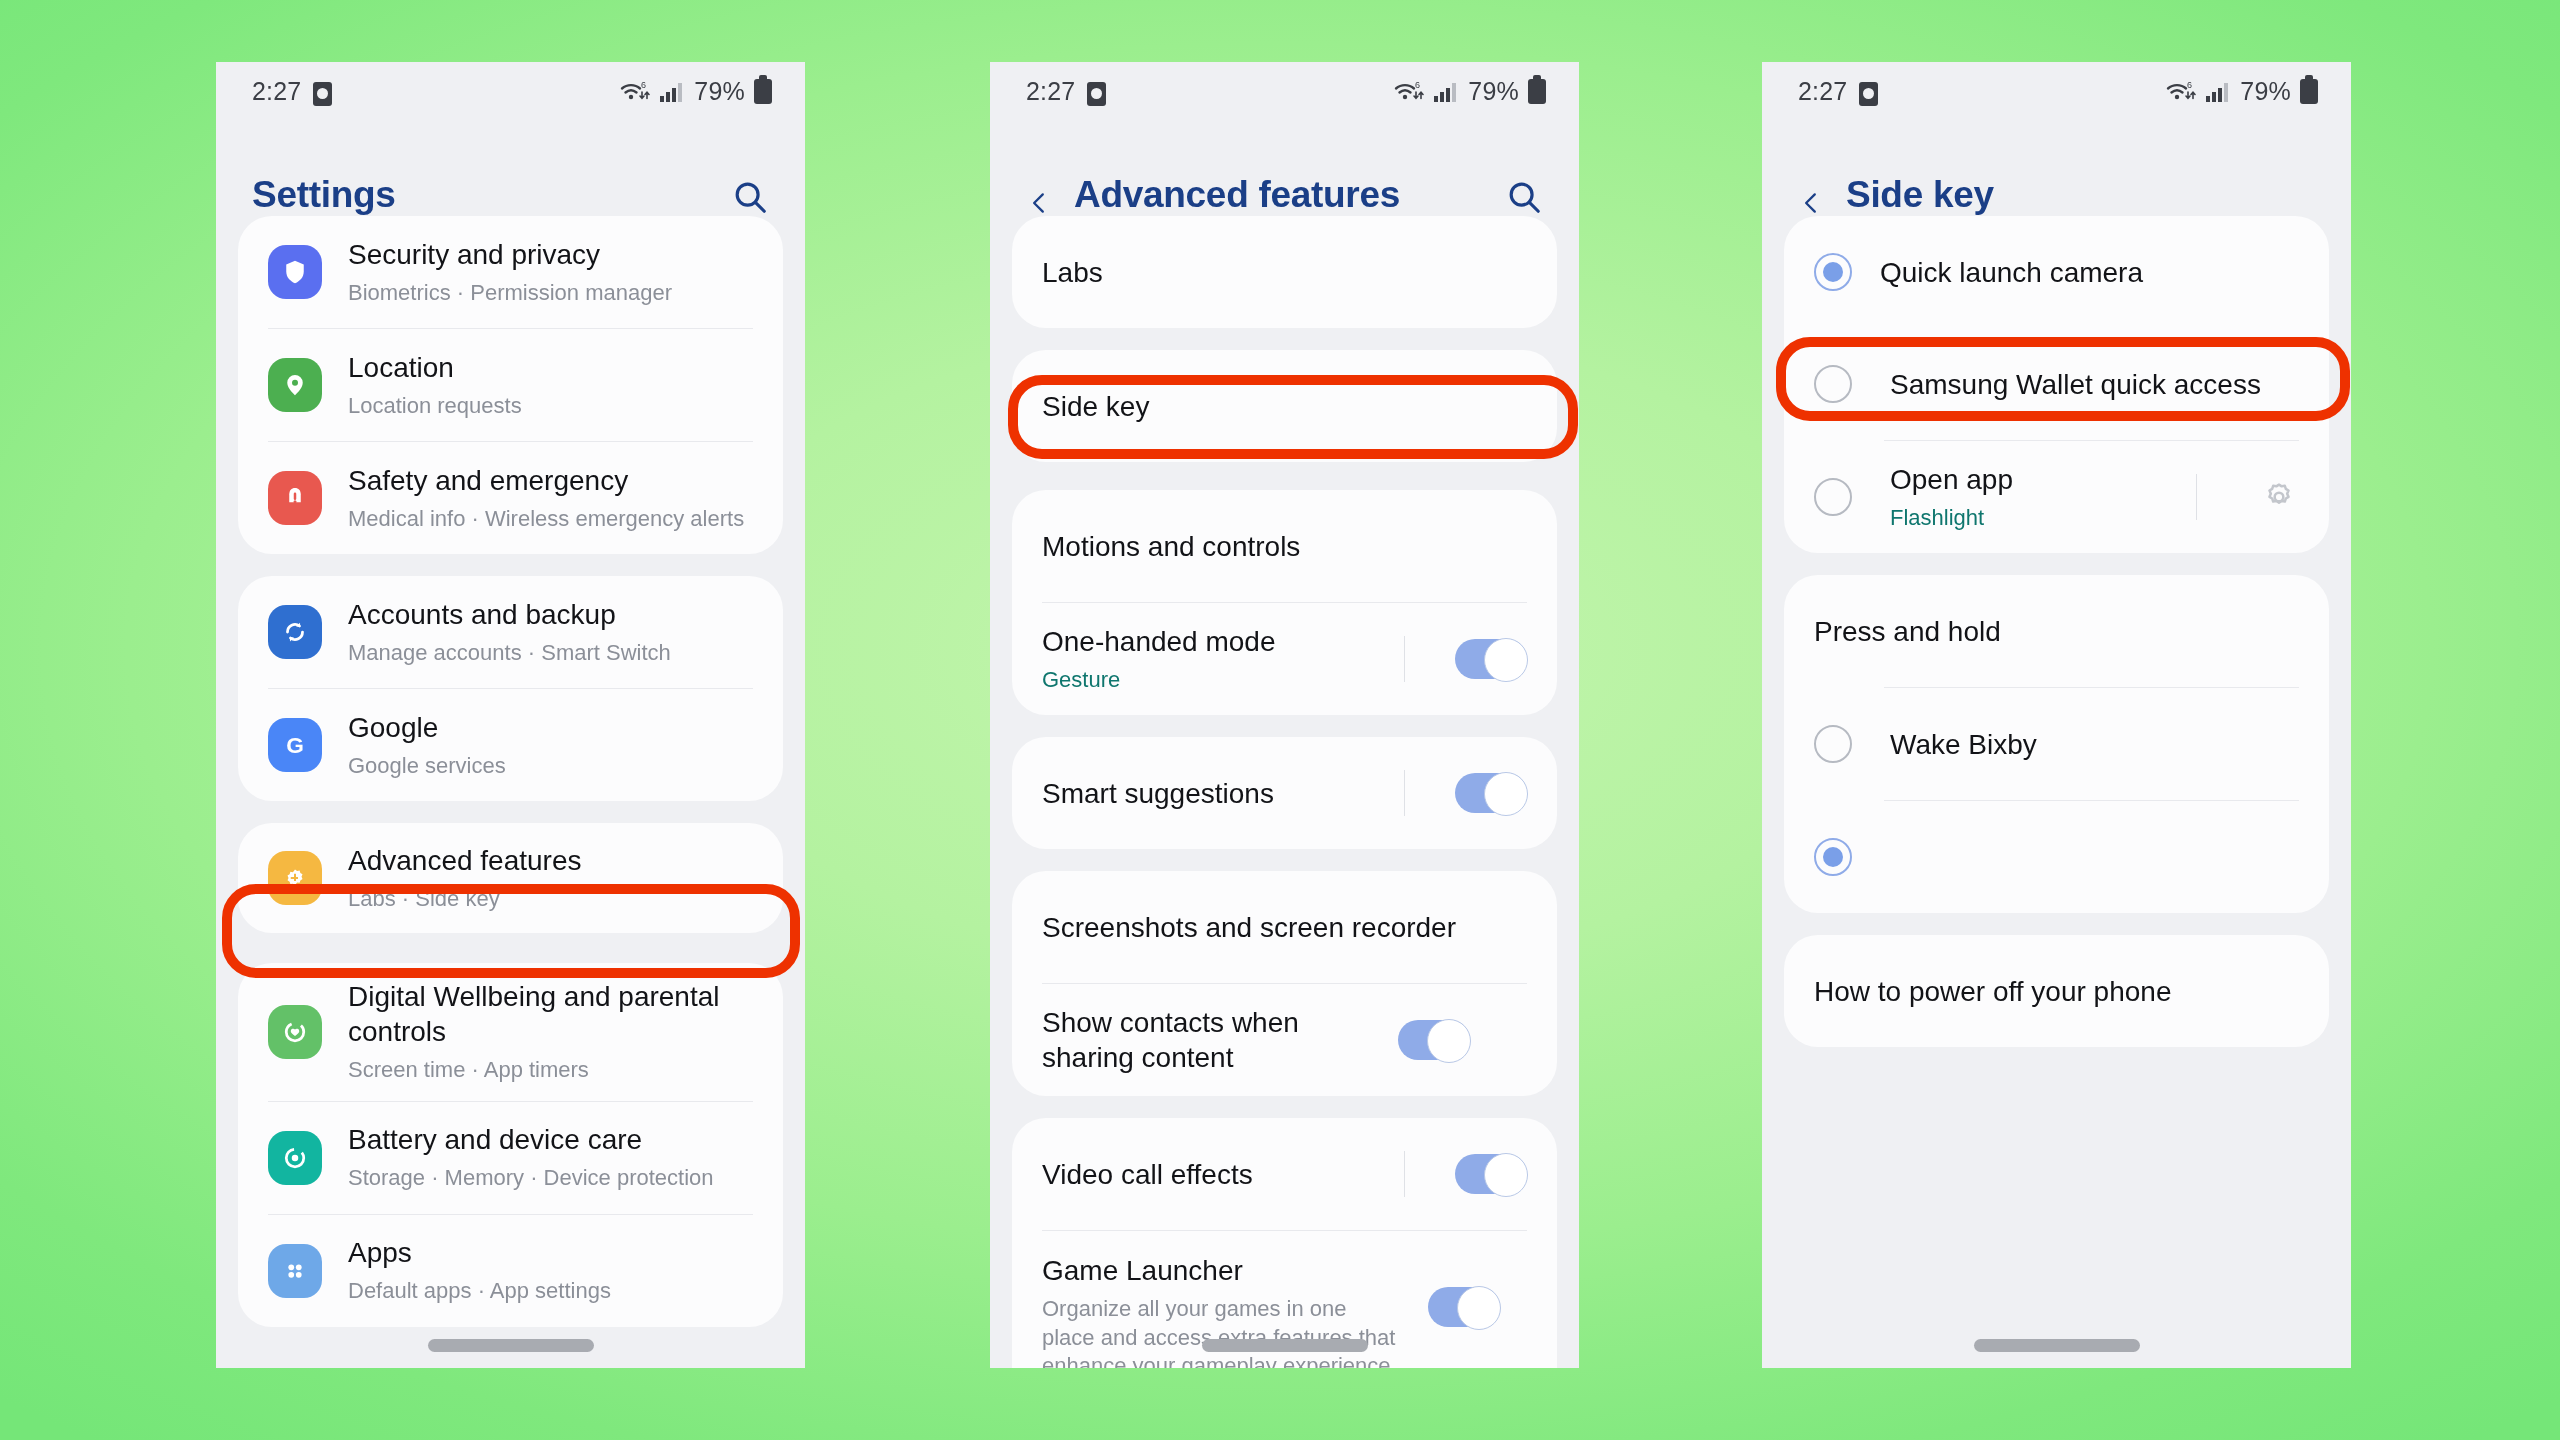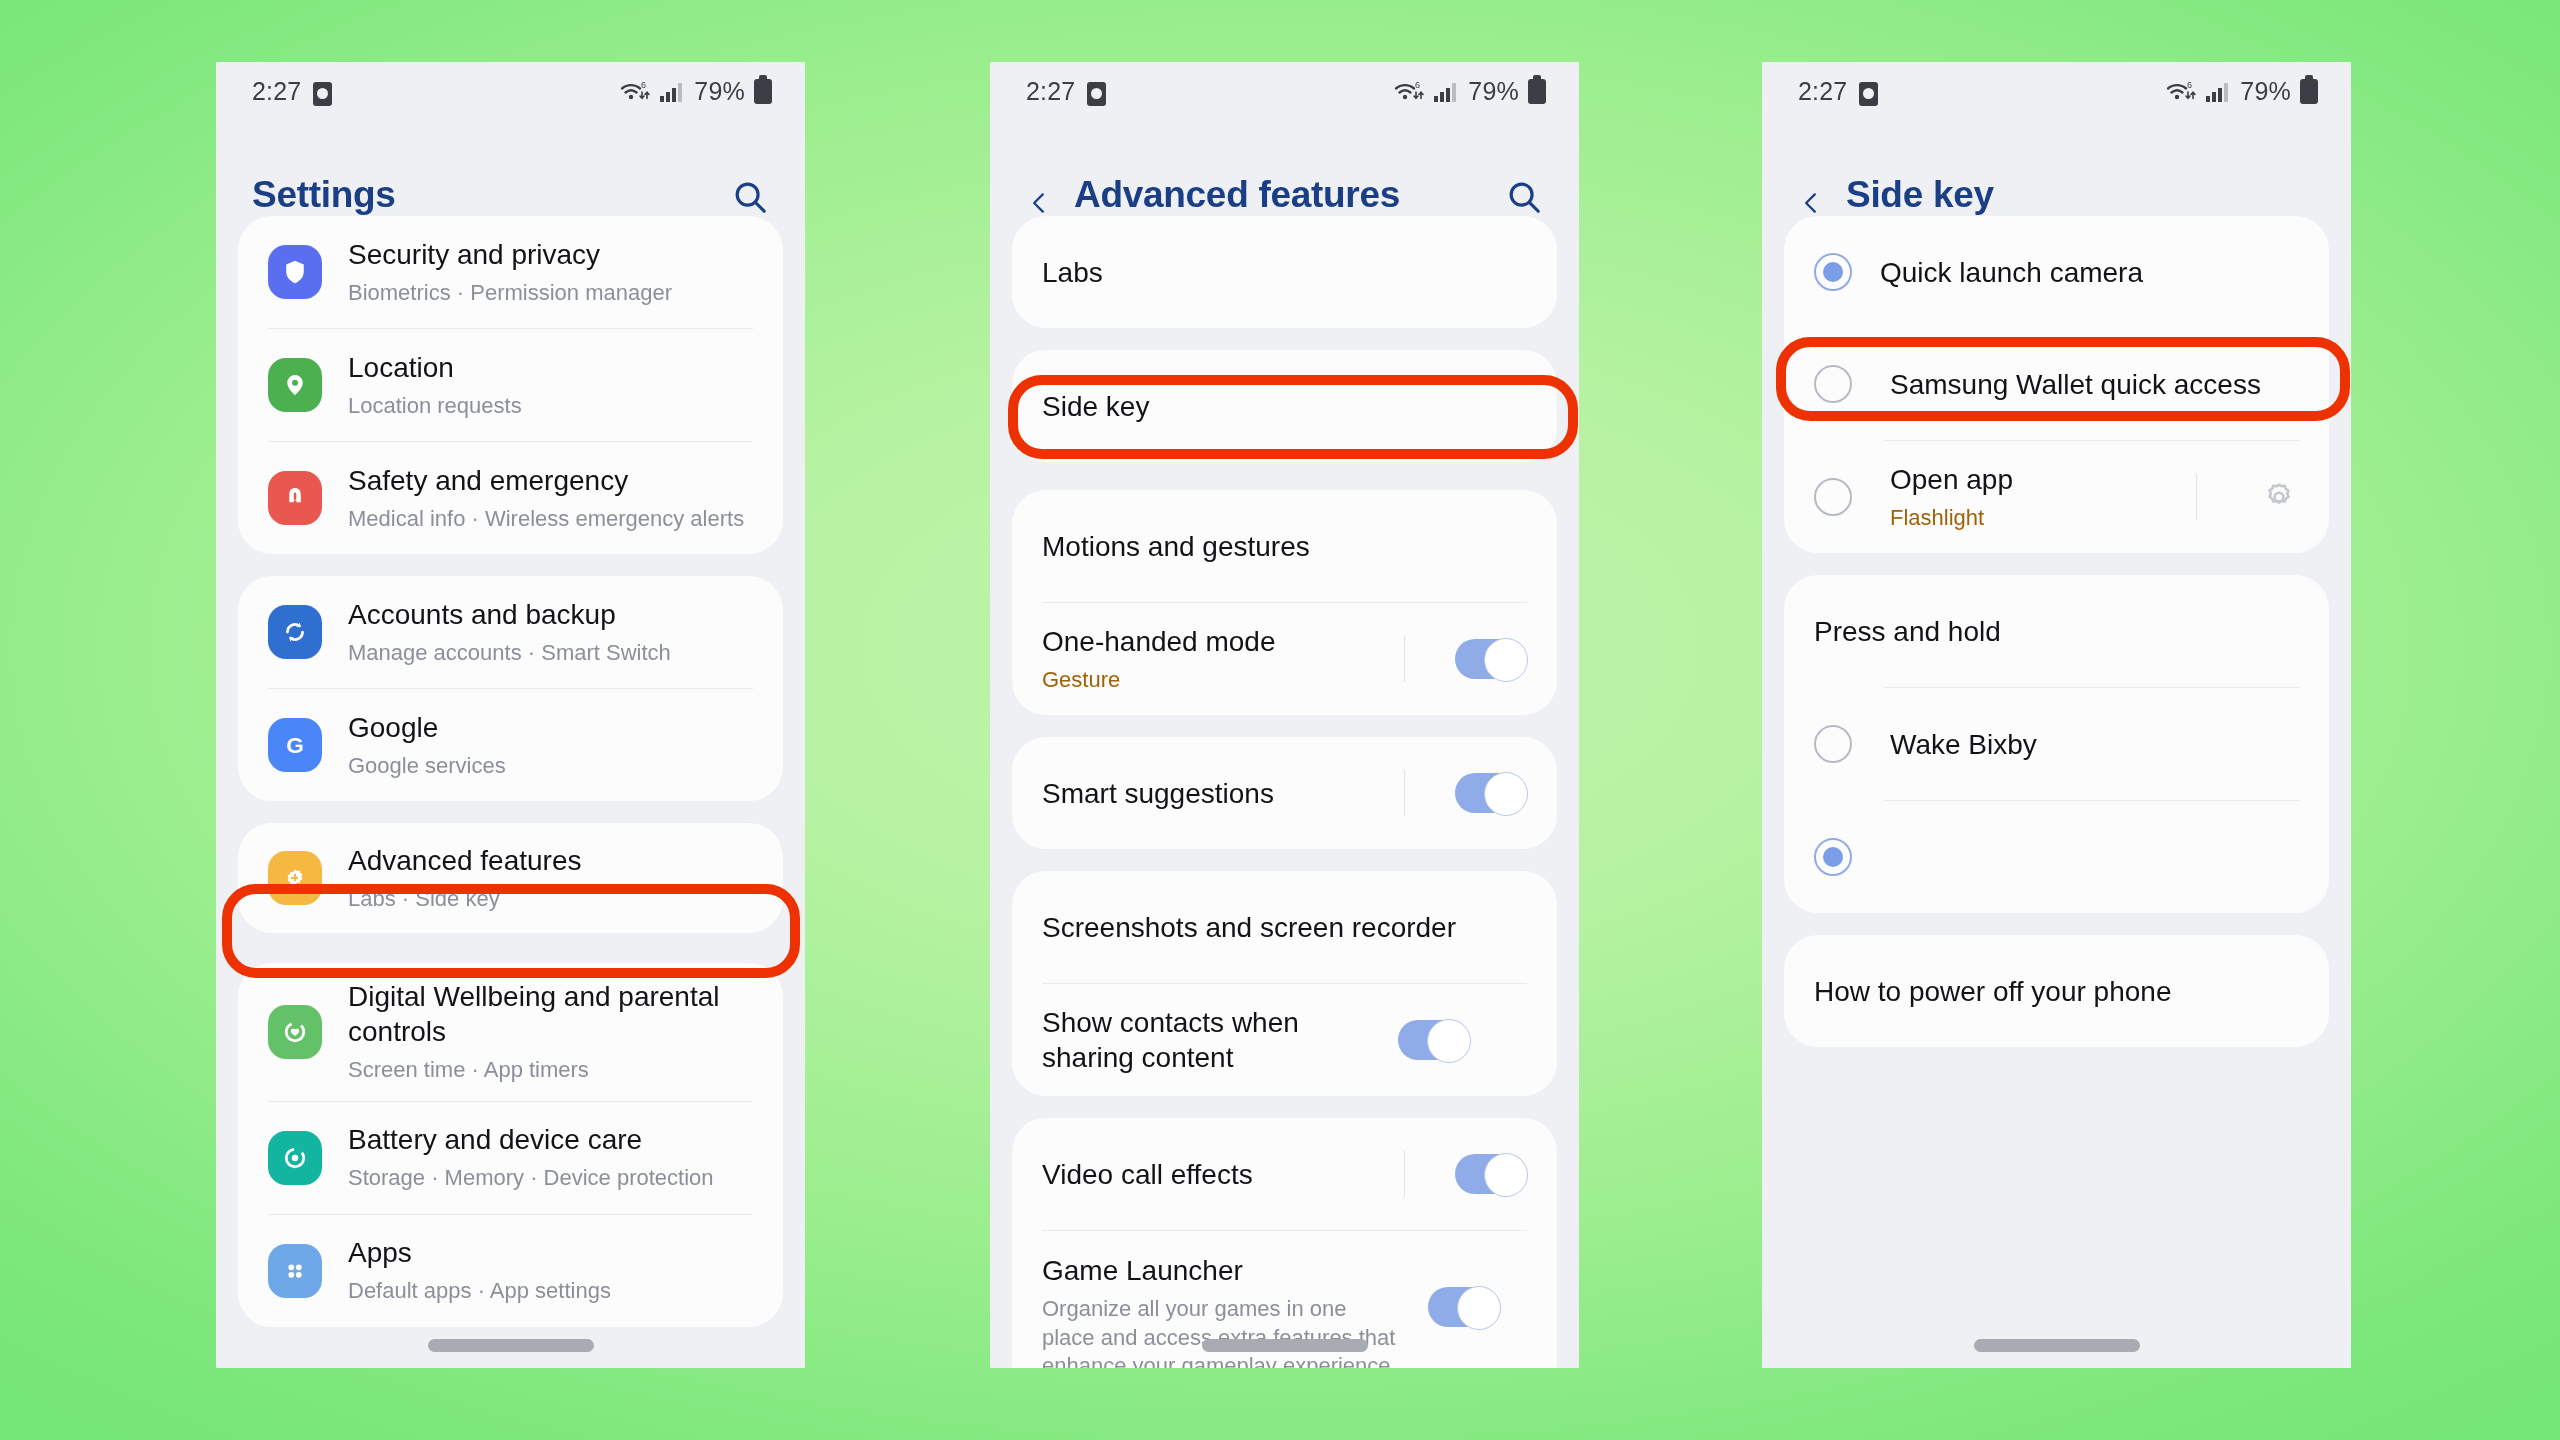--- a/index.html
+++ b/index.html
@@ -53,21 +53,21 @@
     margin:0 22px 22px 22px; background:#fcfcfd; border-radius:34px;
     overflow:hidden;
   }
   .row{
     display:flex; align-items:center; gap:26px;
     padding:0 30px; min-height:112px; position:relative;
   }
   .row .texts{ flex:1 1 auto; min-width:0; padding:16px 0; }
   .row .t1{ font-size:28px; color:#121317; line-height:1.25; }
   .row .t2{ font-size:22px; color:#8b8f98; margin-top:7px; line-height:1.3; }
-  .row .t2.blue{ color:#a16207; }
+  .row .t2.blue{ color:#0f766e; }
   .sep{ height:1px; background:#e8e9ed; margin:0 30px; }
 
   
   .appico{
     width:54px;height:54px;flex:0 0 auto;border-radius:18px;
     display:flex;align-items:center;justify-content:center;
   }
   .appico svg{ display:block; }
 
   
@@ -334,21 +334,21 @@
       <div class="row">
         <span class="texts">
           <span class="t1" style="display:block">Side key</span>
         </span>
       </div>
     </div>
 
     <div class="card">
       <div class="row">
         <span class="texts">
-          <span class="t1" style="display:block">Motions and gestures</span>
+          <span class="t1" style="display:block">Motions and controls</span>
         </span>
       </div>
       <div class="sep"></div>
       <div class="row">
         <span class="texts">
           <span class="t1" style="display:block">One-handed mode</span>
           <span class="t2 blue" style="display:block">Gesture</span>
         </span>
         <span class="divbar"></span>
         <span class="toggle"></span>

